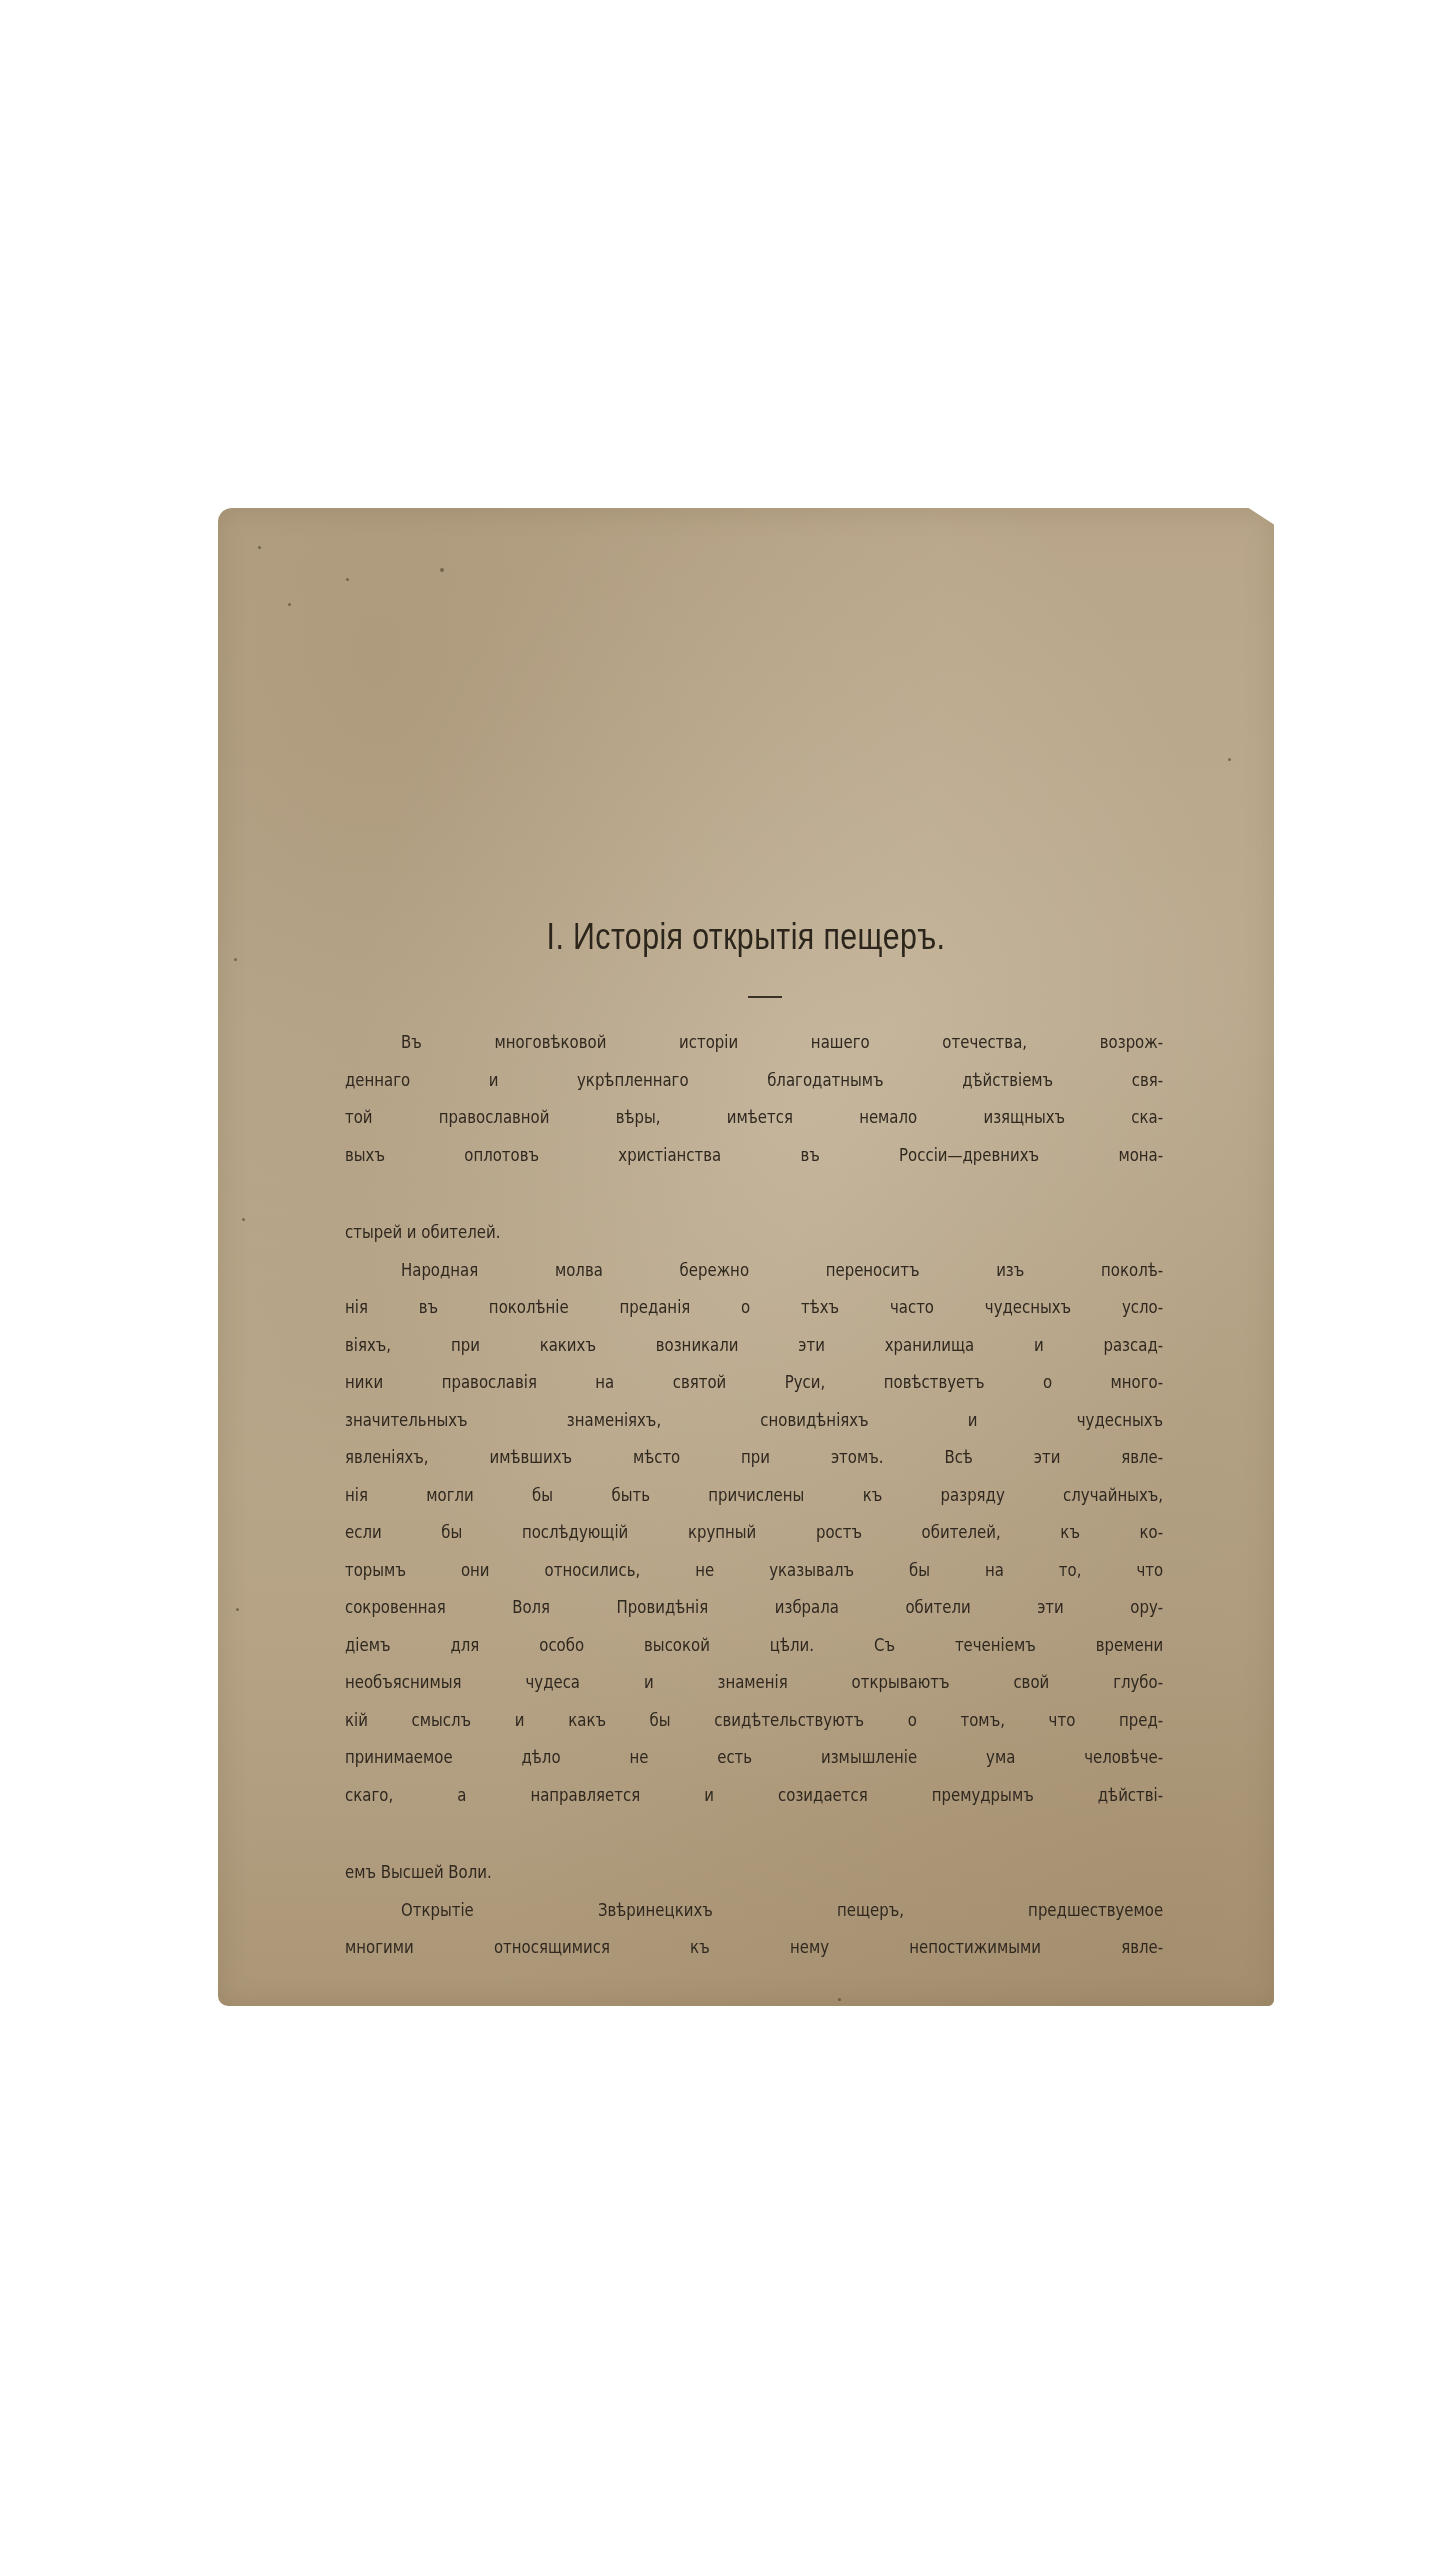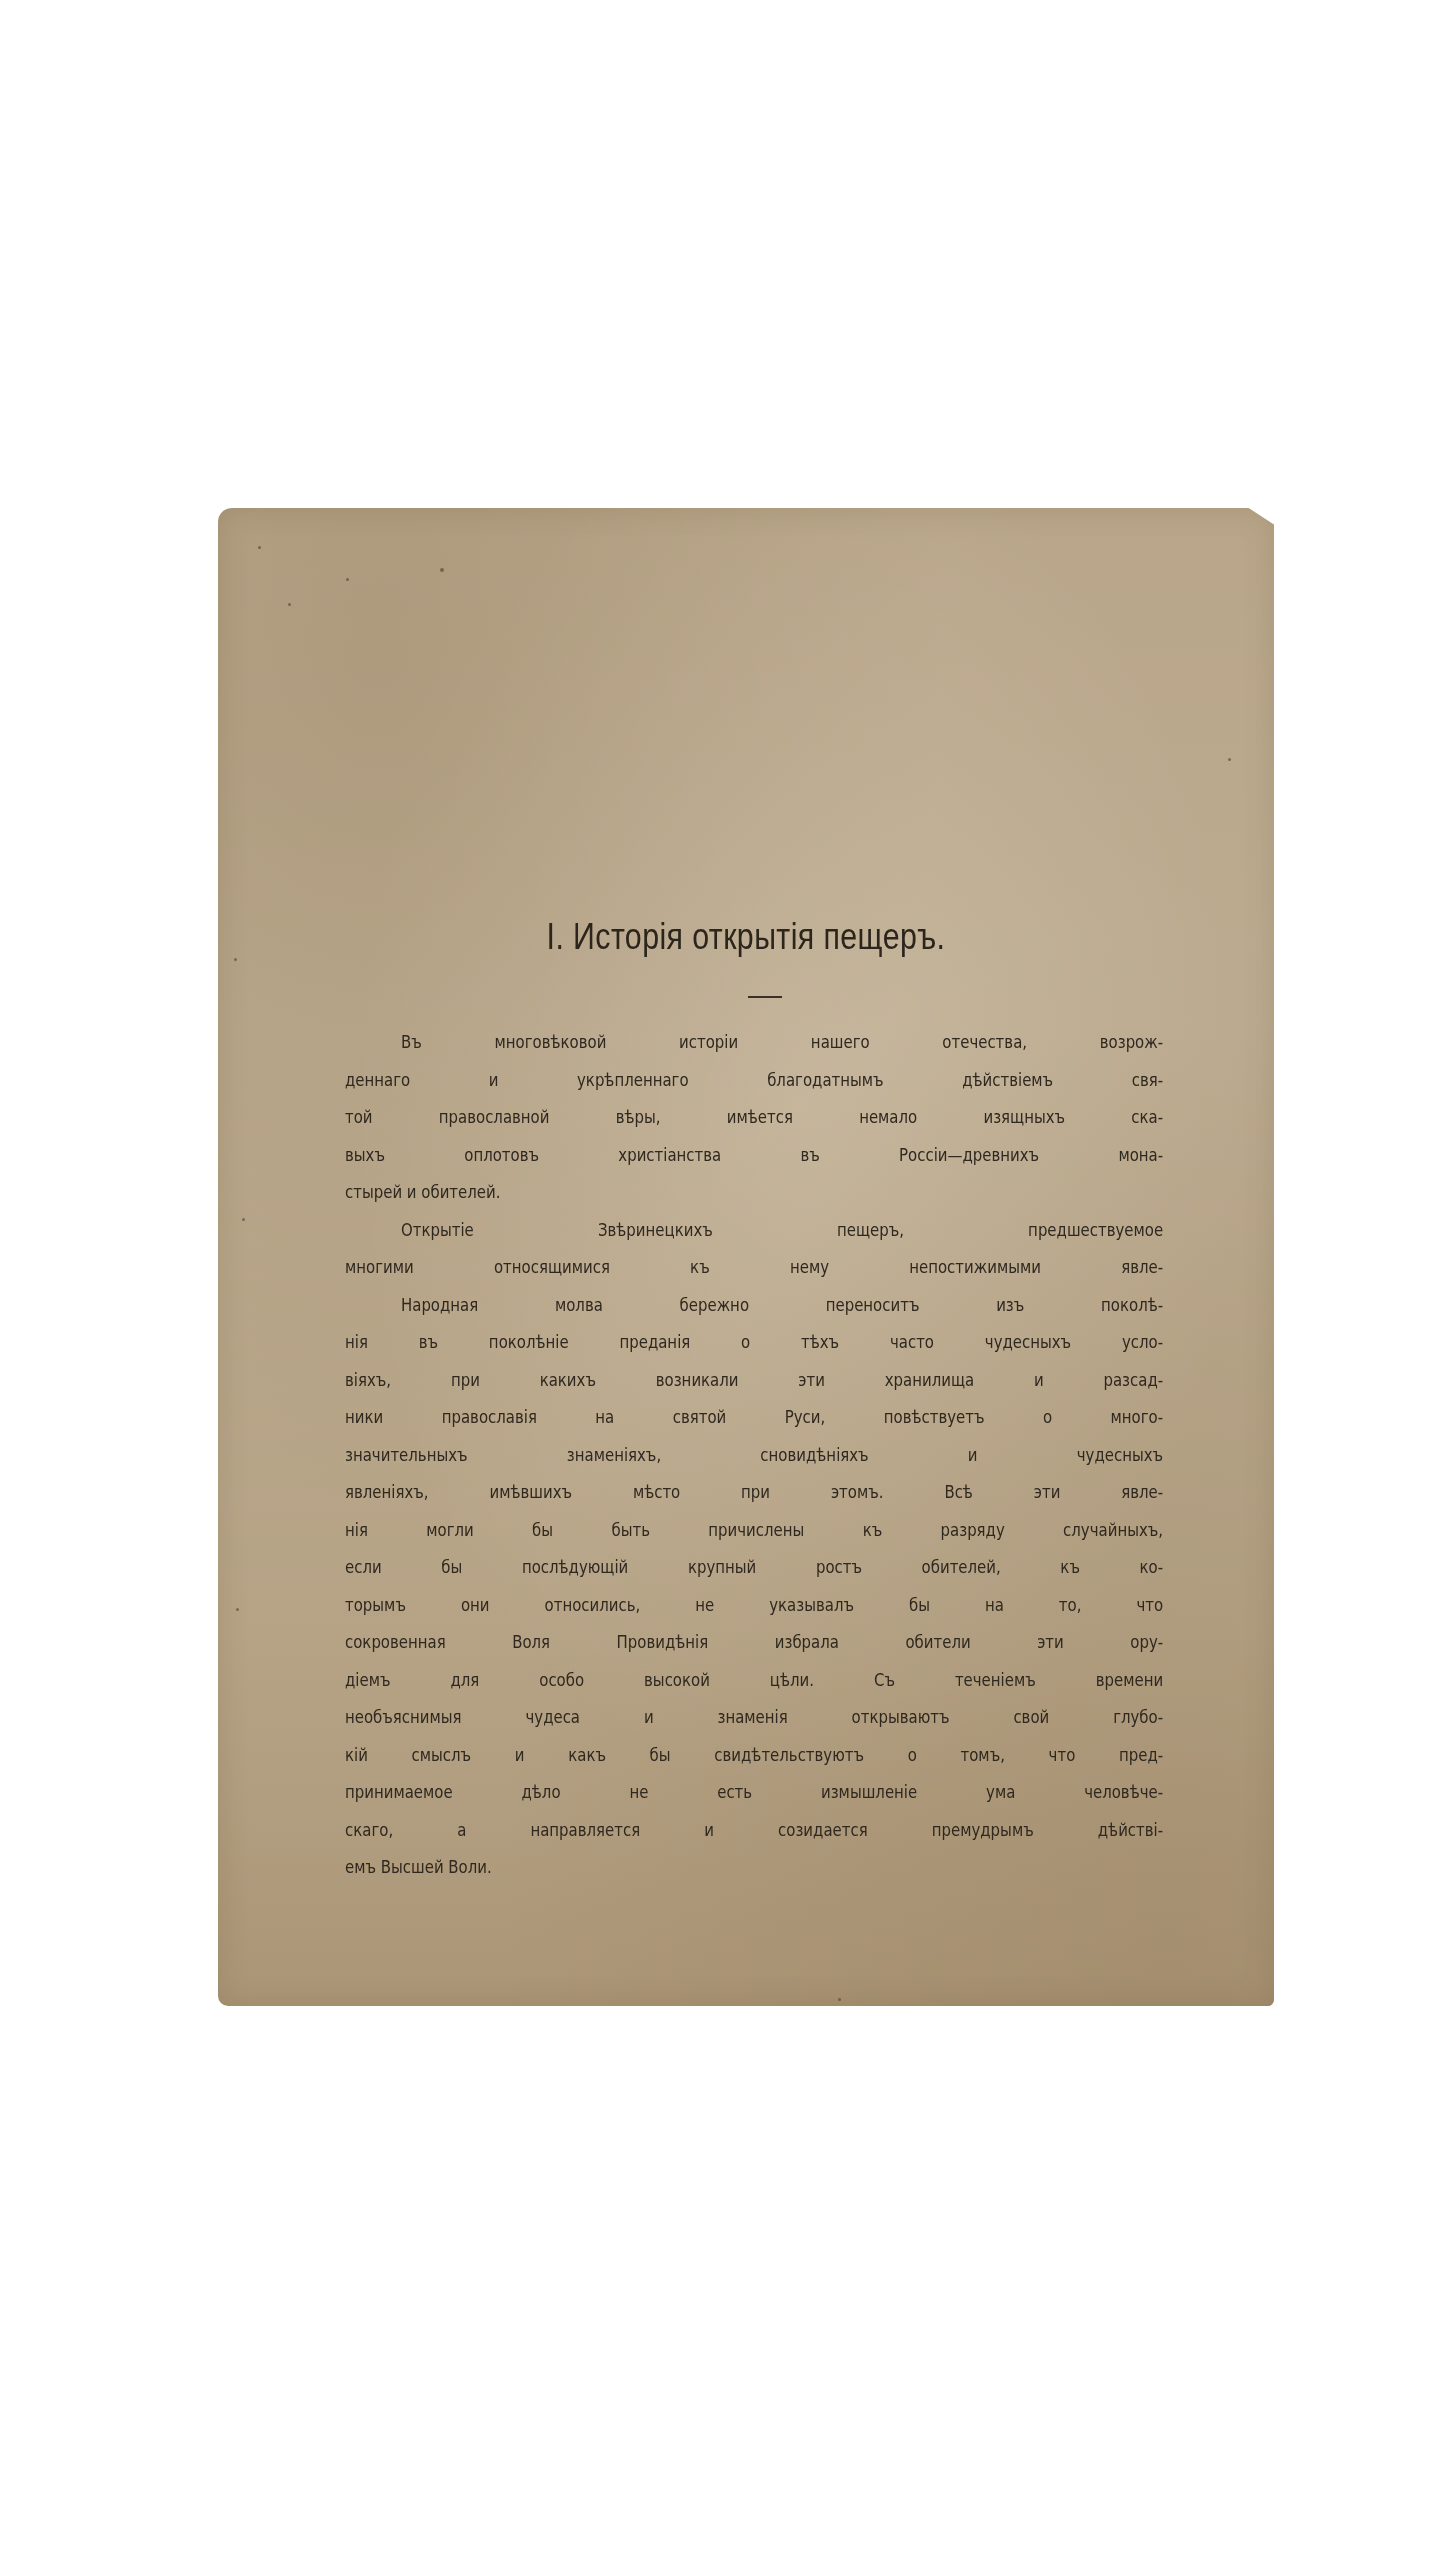--- a/index.html
+++ b/index.html
@@ -73,20 +73,21 @@
       text-align: justify;
       text-align-last: justify;
       height: 37.5px;
       transform-origin: 0 50%;
     }
     .line.indent {
       padding-left: 56px;
     }
     .line.last {
       text-align-last: left;
+      margin-top: 40px;
     }
     .line span {
       display: inline-block;
       transform: scaleX(0.83);
       transform-origin: 0 50%;
       width: 120.5%;
     }
   </style>
 </head>
 <body>
@@ -111,35 +112,35 @@
 
   <div class="body-text">
     <div>
       <div class="line indent"><span>Въ многовѣковой исторіи нашего отечества, возрож-</span></div>
       <div class="line"><span>деннаго и укрѣпленнаго благодатнымъ дѣйствіемъ свя-</span></div>
       <div class="line"><span>той православной вѣры, имѣется немало изящныхъ ска-</span></div>
       <div class="line"><span>выхъ оплотовъ христіанства въ Россіи—древнихъ мона-</span></div>
       <div class="line last"><span>стырей и обителей.</span></div>
     </div>
     <div>
-      <div class="line indent"><span>Открытіе Звѣринецкихъ пещеръ, предшествуемое</span></div>
-      <div class="line"><span>многими относящимися къ нему непостижимыми явле-</span></div>
-    </div>
-    <div>
       <div class="line indent"><span>Народная молва бережно переноситъ изъ поколѣ-</span></div>
       <div class="line"><span>нія въ поколѣніе преданія о тѣхъ часто чудесныхъ усло-</span></div>
       <div class="line"><span>віяхъ, при какихъ возникали эти хранилища и разсад-</span></div>
       <div class="line"><span>ники православія на святой Руси, повѣствуетъ о много-</span></div>
       <div class="line"><span>значительныхъ знаменіяхъ, сновидѣніяхъ и чудесныхъ</span></div>
       <div class="line"><span>явленіяхъ, имѣвшихъ мѣсто при этомъ. Всѣ эти явле-</span></div>
       <div class="line"><span>нія могли бы быть причислены къ разряду случайныхъ,</span></div>
       <div class="line"><span>если бы послѣдующій крупный ростъ обителей, къ ко-</span></div>
       <div class="line"><span>торымъ они относились, не указывалъ бы на то, что</span></div>
       <div class="line"><span>сокровенная Воля Провидѣнія избрала обители эти ору-</span></div>
       <div class="line"><span>діемъ для особо высокой цѣли. Съ теченіемъ времени</span></div>
       <div class="line"><span>необъяснимыя чудеса и знаменія открываютъ свой глубо-</span></div>
       <div class="line"><span>кій смыслъ и какъ бы свидѣтельствуютъ о томъ, что пред-</span></div>
       <div class="line"><span>принимаемое дѣло не есть измышленіе ума человѣче-</span></div>
       <div class="line"><span>скаго, а направляется и созидается премудрымъ дѣйстві-</span></div>
       <div class="line last"><span>емъ Высшей Воли.</span></div>
     </div>
+    <div>
+      <div class="line indent"><span>Открытіе Звѣринецкихъ пещеръ, предшествуемое</span></div>
+      <div class="line"><span>многими относящимися къ нему непостижимыми явле-</span></div>
+    </div>
   </div>
 </div>
 
 </body></html>

